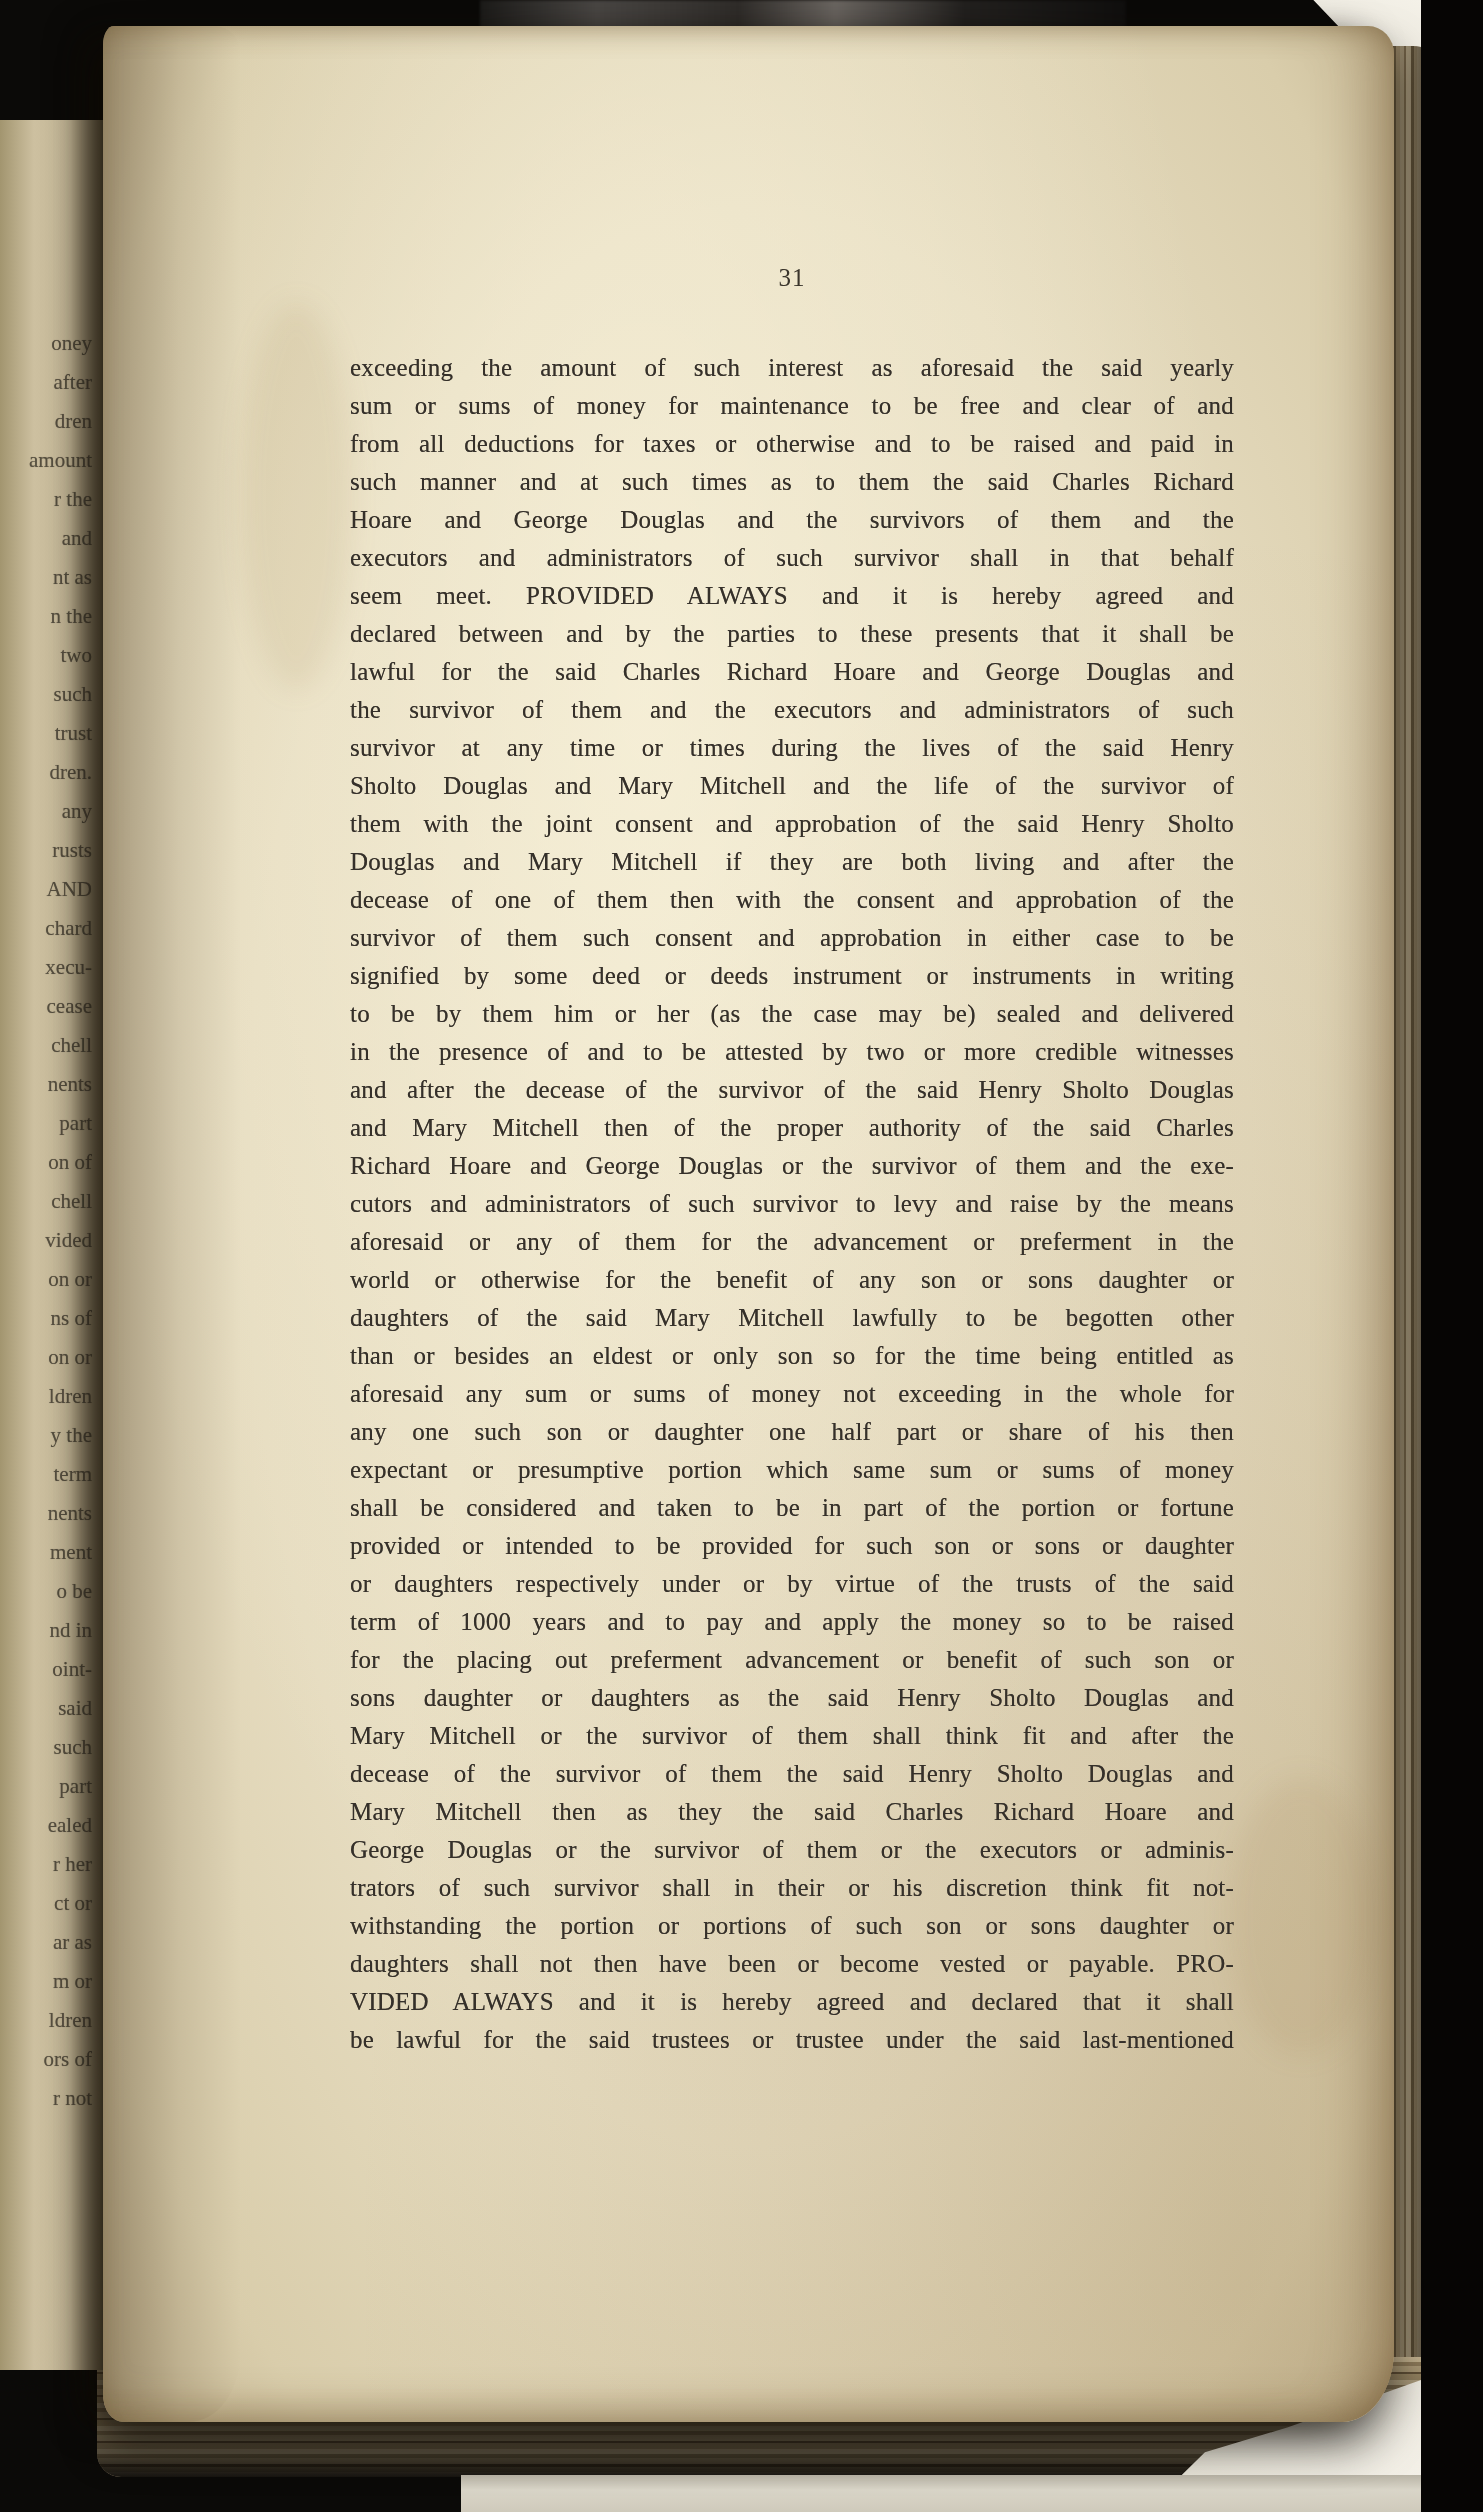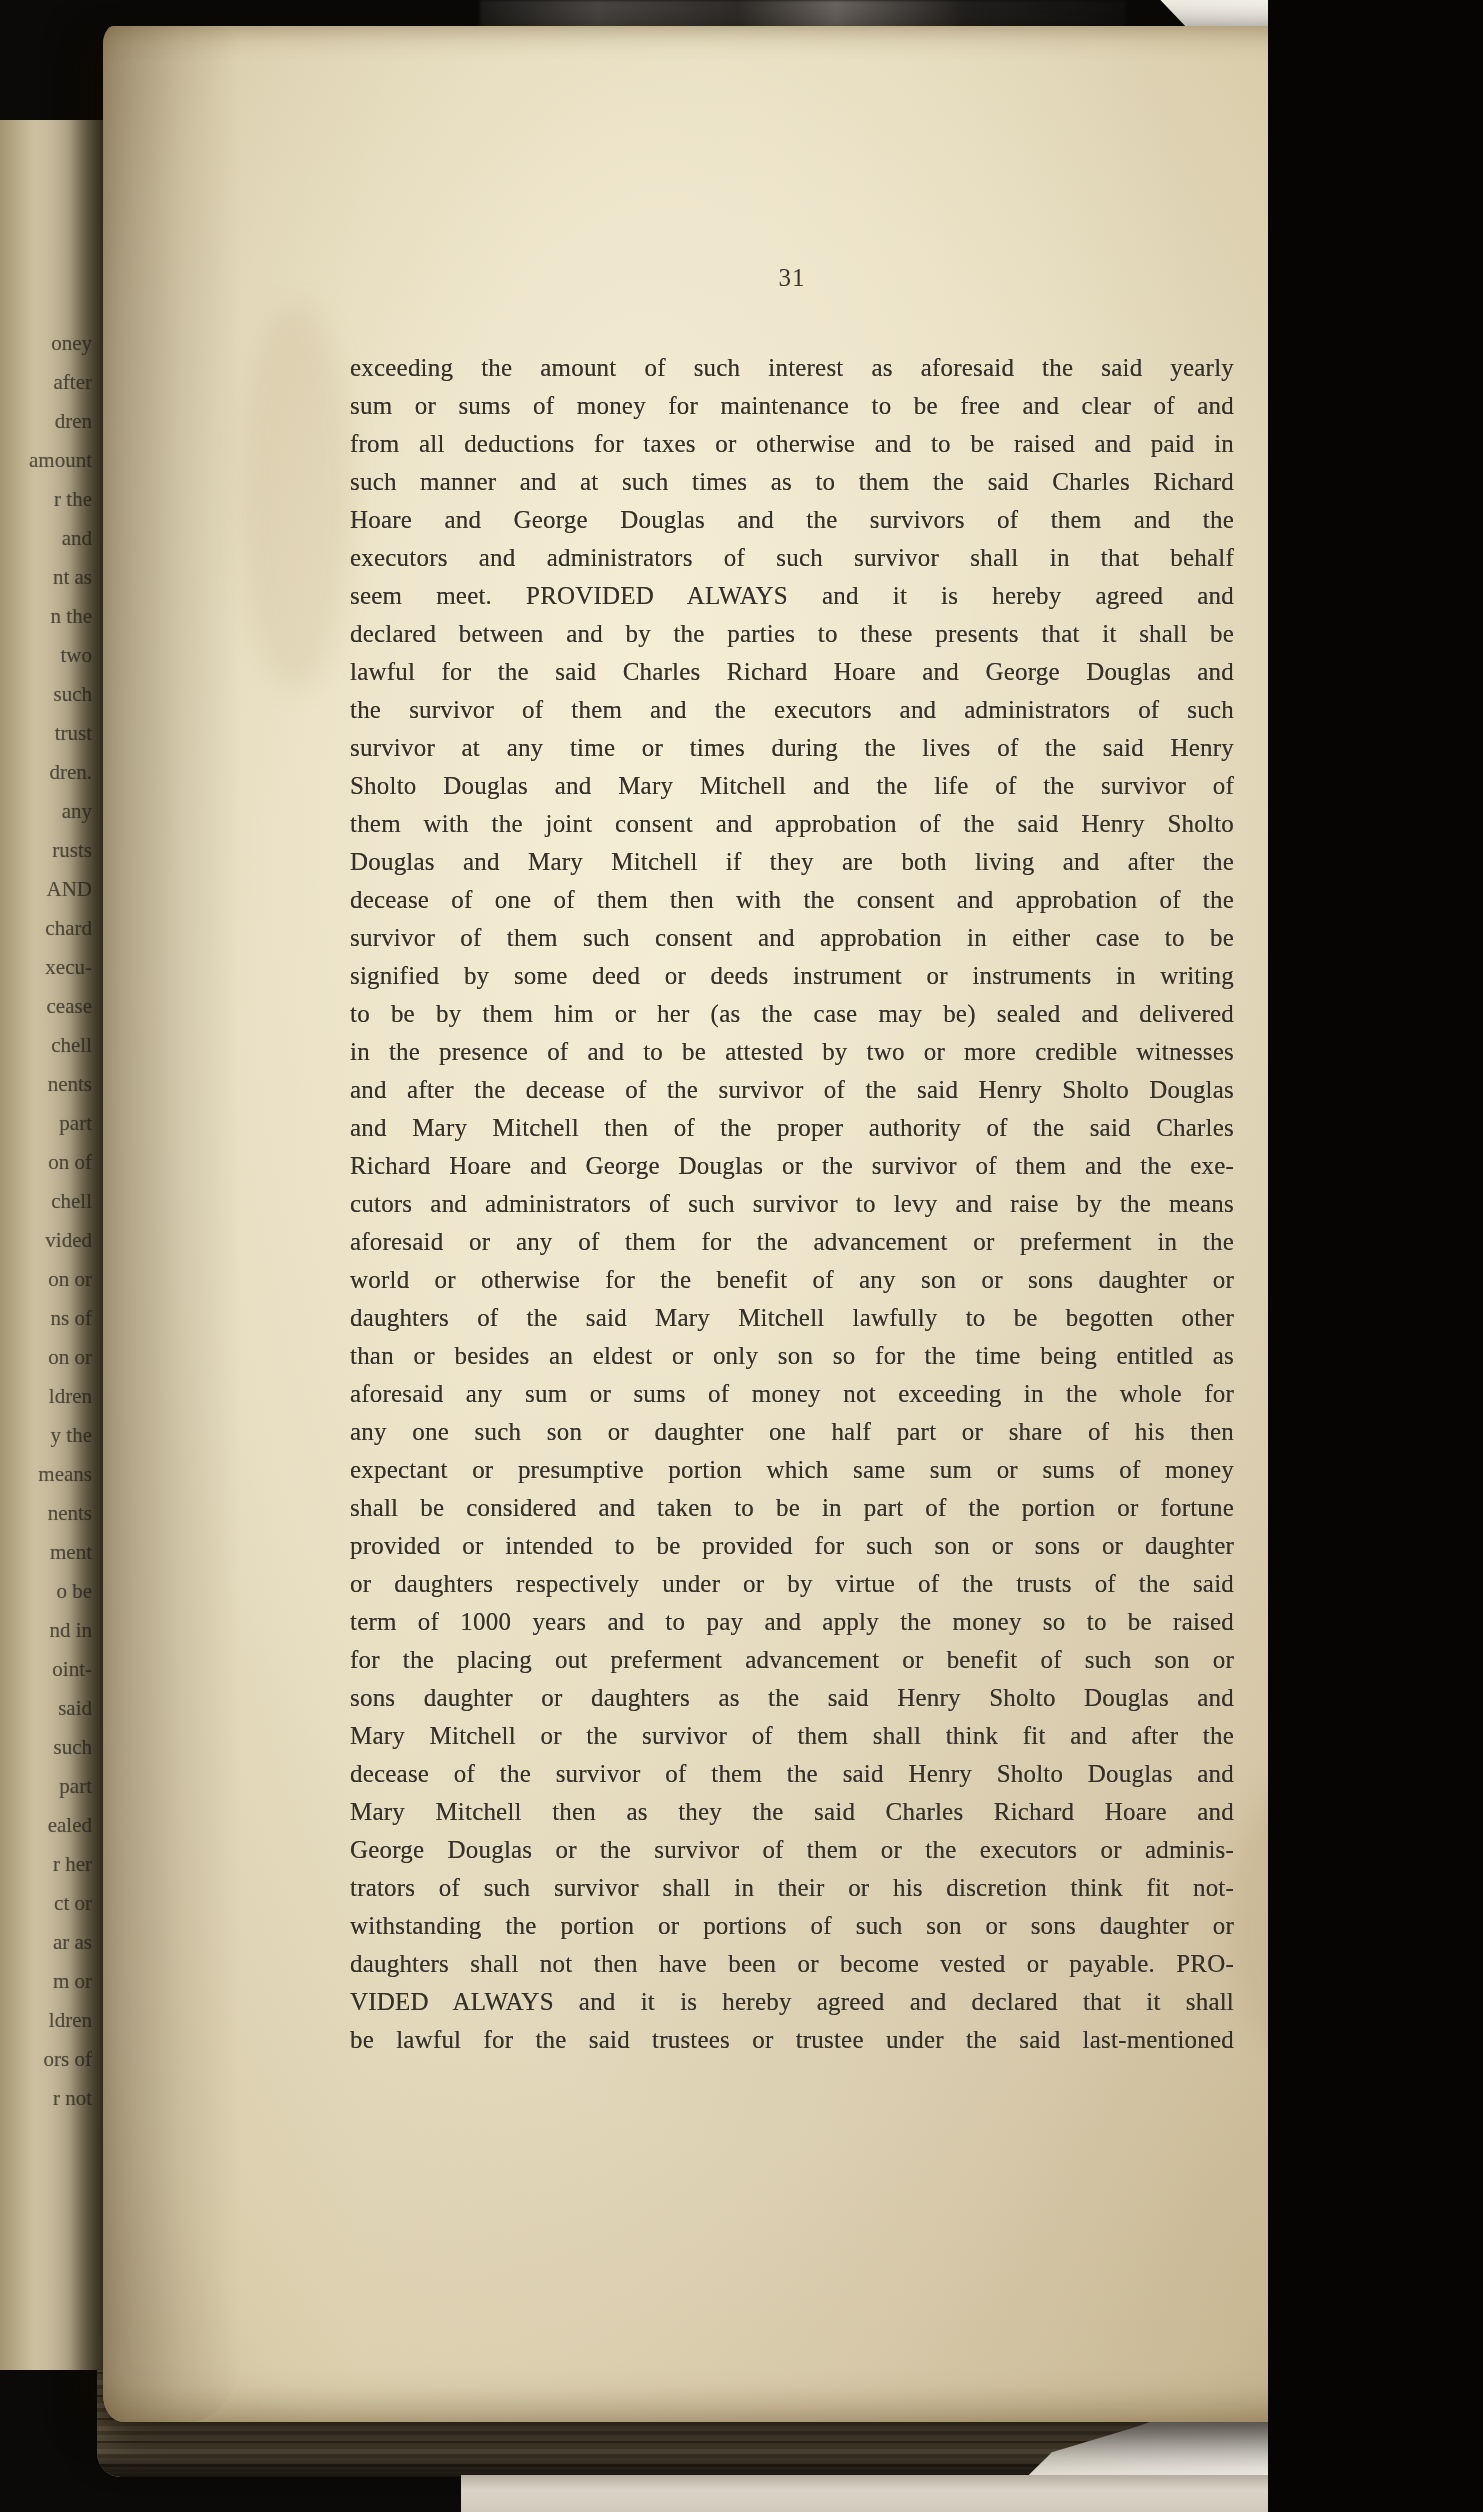--- a/index.html
+++ b/index.html
@@ -1,17 +1,17 @@
 <!DOCTYPE html>
 <html style="font-size:14.8px"><head>
 <meta charset="utf-8">
 <style>
   html,body{margin:0;padding:0;background:#060504;}
   .scene{
-    position:relative;width:1268px;height:2512px;overflow:hidden;
+    position:relative;width:1421px;height:2512px;overflow:hidden;
     background:#0b0a08;
     font-family:"Liberation Serif", serif;
   }
   
   .backdrop-top{
     position:absolute;left:480px;top:0;width:646px;height:33px;
     background:linear-gradient(90deg,#1d1c1a 0%,#4a4744 18%,#302d2a 40%,#6b6661 55%,#23211f 75%,#11100f 100%);
     filter:blur(1.8px);
   }
   .backdrop-top2{
@@ -155,21 +155,21 @@
         <div class="fragment">nents</div>
         <div class="fragment">part</div>
         <div class="fragment">on of</div>
         <div class="fragment">chell</div>
         <div class="fragment">vided</div>
         <div class="fragment">on or</div>
         <div class="fragment">ns of</div>
         <div class="fragment">on or</div>
         <div class="fragment">ldren</div>
         <div class="fragment">y the</div>
-        <div class="fragment">means</div>
+        <div class="fragment">term</div>
         <div class="fragment">nents</div>
         <div class="fragment">ment</div>
         <div class="fragment">o be</div>
         <div class="fragment">nd in</div>
         <div class="fragment">oint-</div>
         <div class="fragment">said</div>
         <div class="fragment">such</div>
         <div class="fragment">part</div>
         <div class="fragment">ealed</div>
         <div class="fragment">r her</div>

